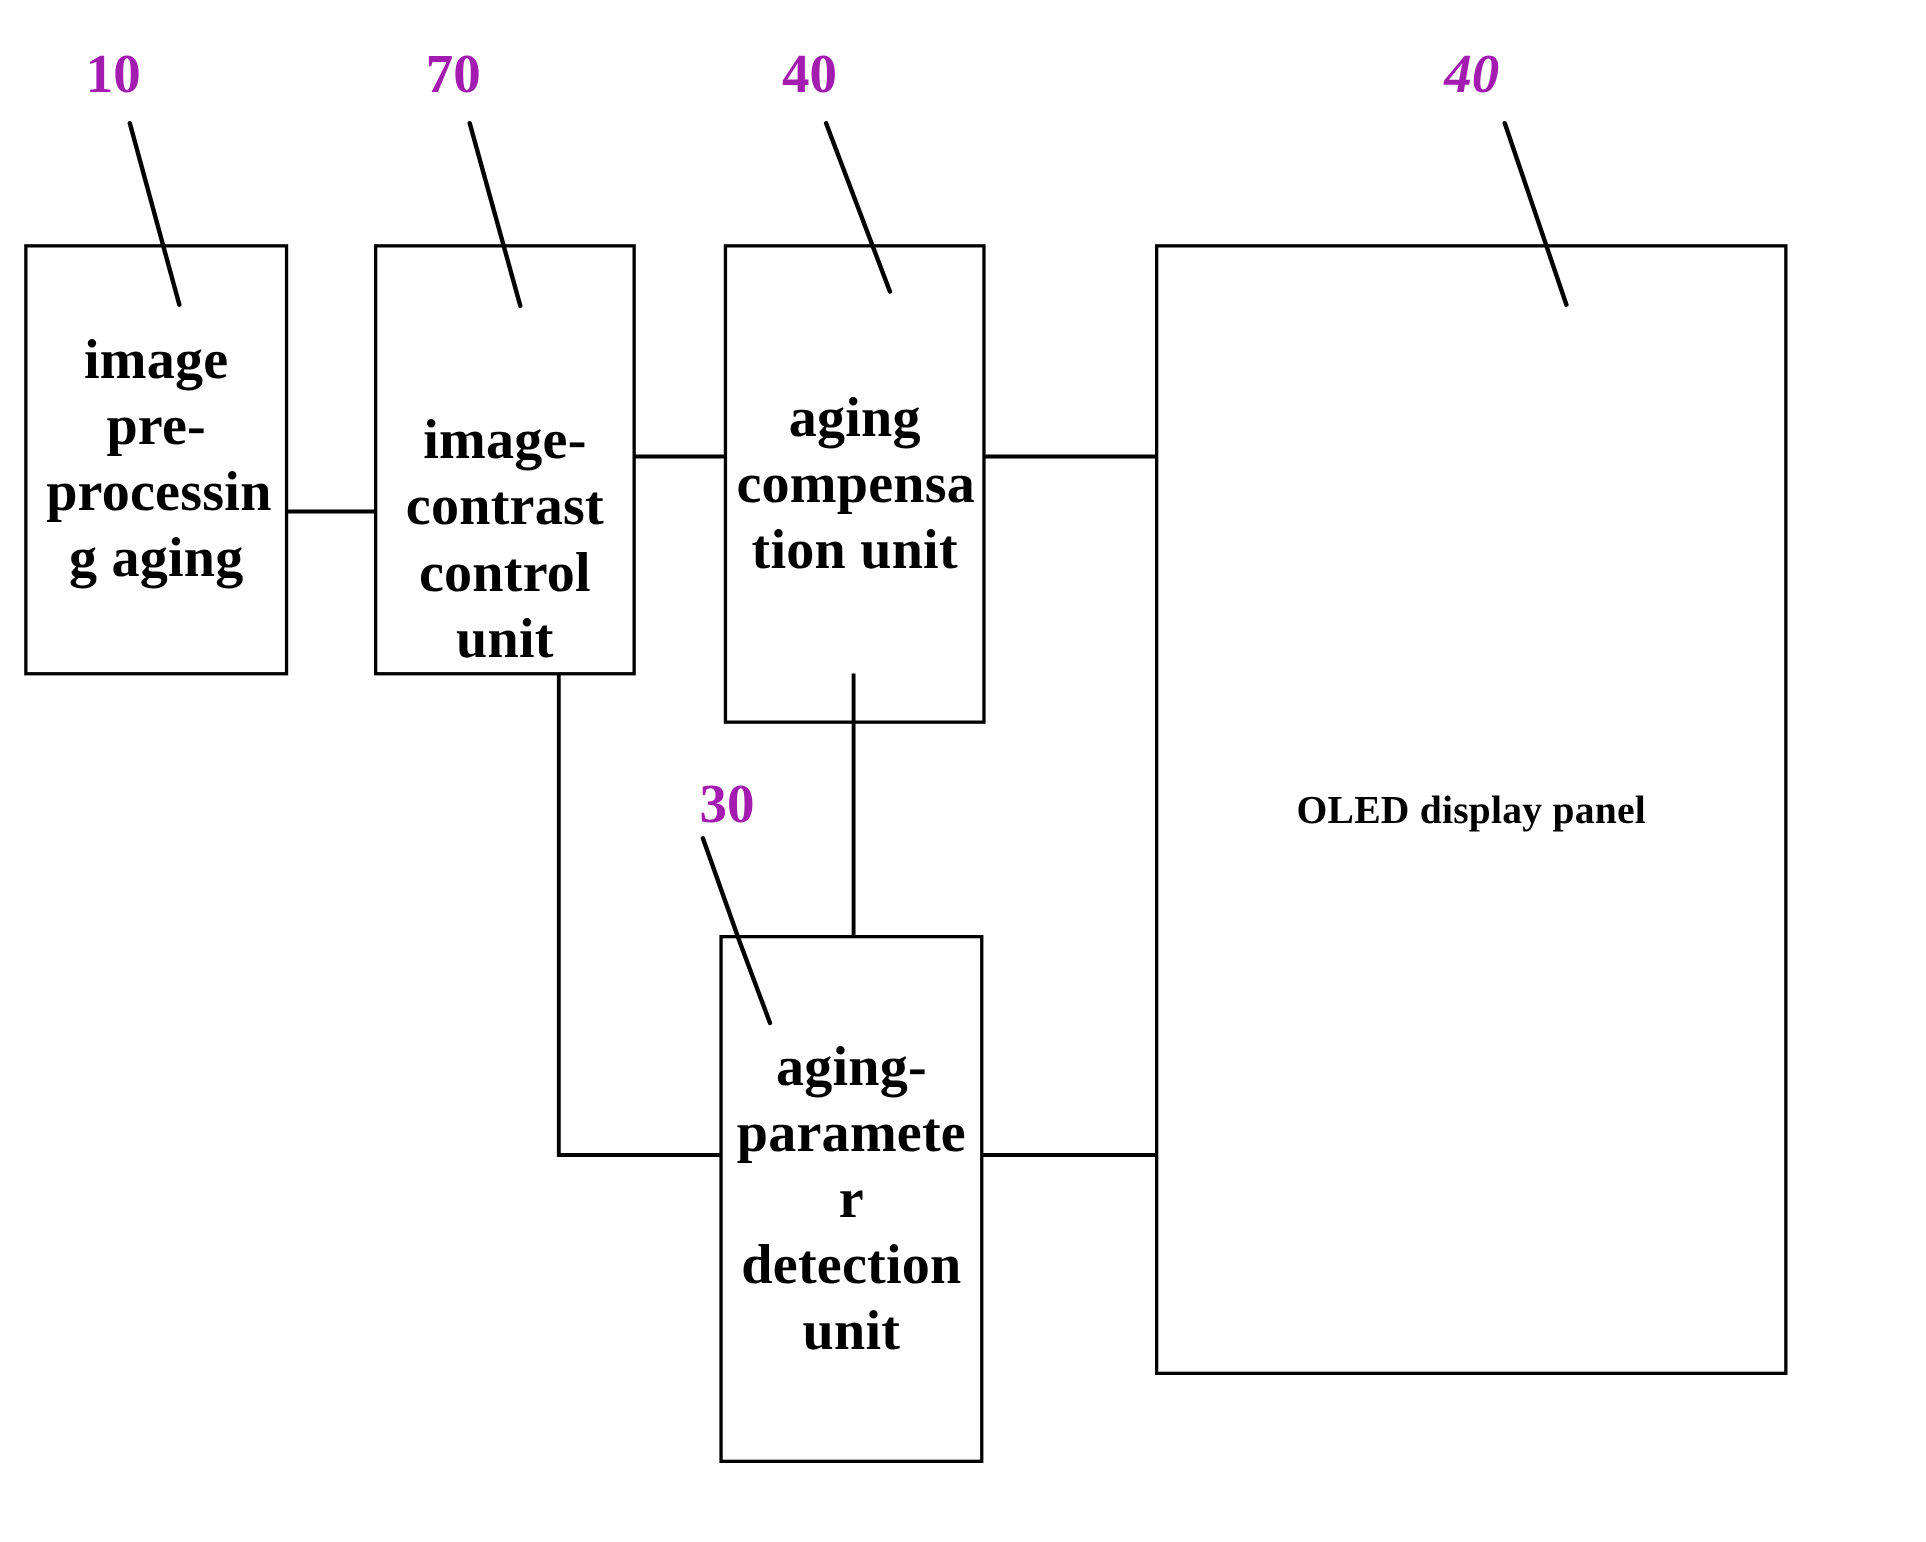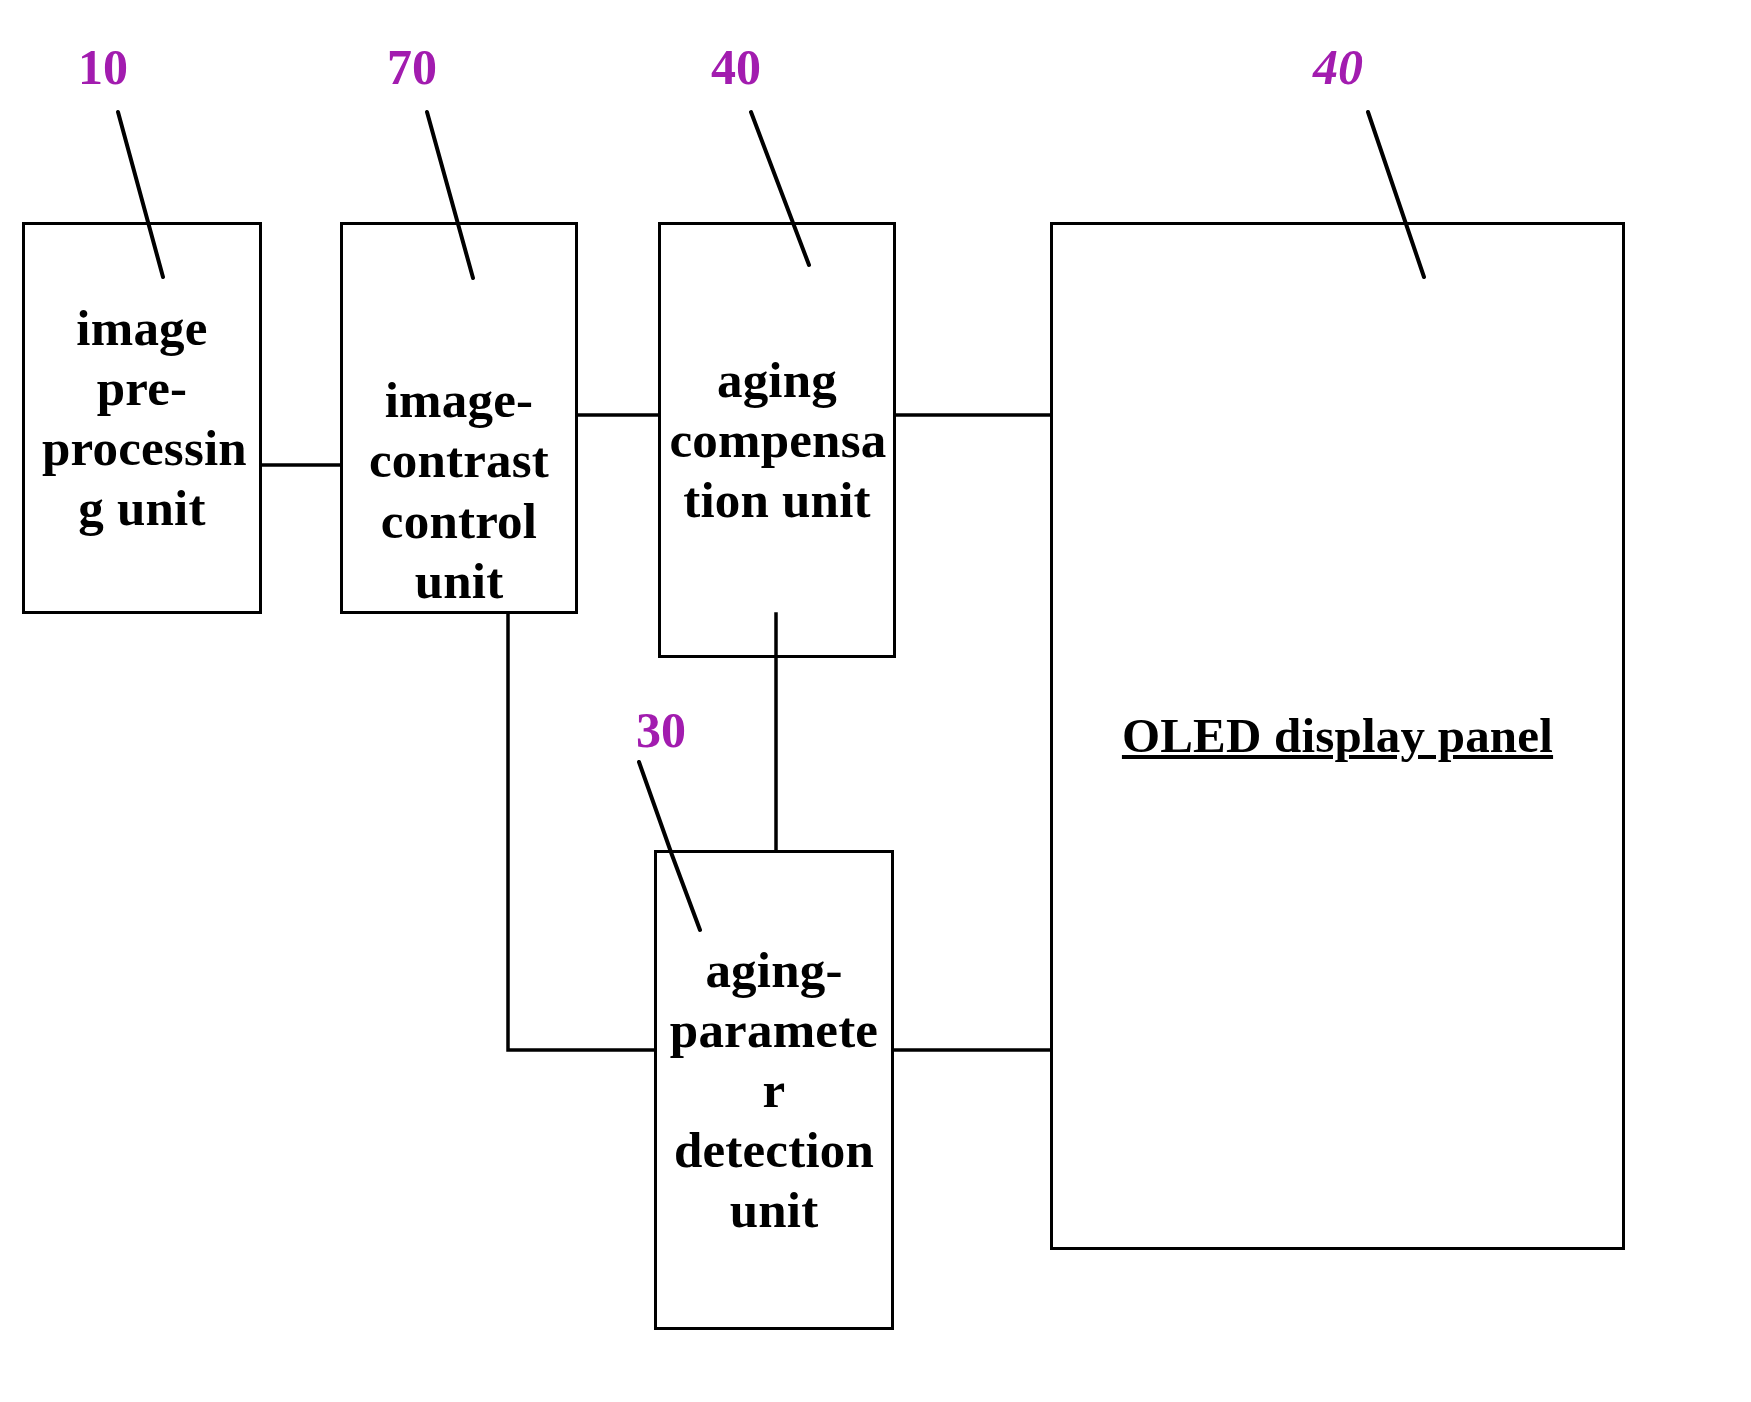--- a/index.html
+++ b/index.html
@@ -37,23 +37,22 @@
     color: #000000;
     text-align: center;
     line-height: 1.18;
     white-space: pre-line;
     letter-spacing: 0.2px;
   }
   .u-label {
     font-size: 51px;
   }
   .panel-label {
-    font-size: 49px;
+    font-size: 36px;
     white-space: nowrap;
-    text-decoration: underline;
   }
   .refnum {
     position: absolute;
     font-weight: bold;
     font-size: 50px;
     color: #a21caf;
     line-height: 1;
   }
   .block-10  { left: 22px;   top: 222px;  width: 240px;  height: 392px; }
   .block-50  { left: 340px;  top: 222px;  width: 238px;  height: 392px; align-items: flex-end; }
@@ -99,21 +98,21 @@
   <div class="refnum" style="left:78px;  top:42px;">10</div>
   <div class="refnum" style="left:387px; top:42px;">70</div>
   <div class="refnum" style="left:711px; top:42px;">40</div>
   <div class="refnum" style="left:636px; top:705px;text-align:right;">30</div>
   <div class="refnum" style="left:1313px;top:42px;font-style:italic;">40</div>
 
   <div class="block block-10">
     <div class="block-label u-label">image
 pre-
 processin
-g unit</div>
+g aging</div>
   </div>
 
   <div class="block block-50">
     <div class="block-label u-label">image-
 contrast
 control
 unit</div>
   </div>
 
   <div class="block block-20">

